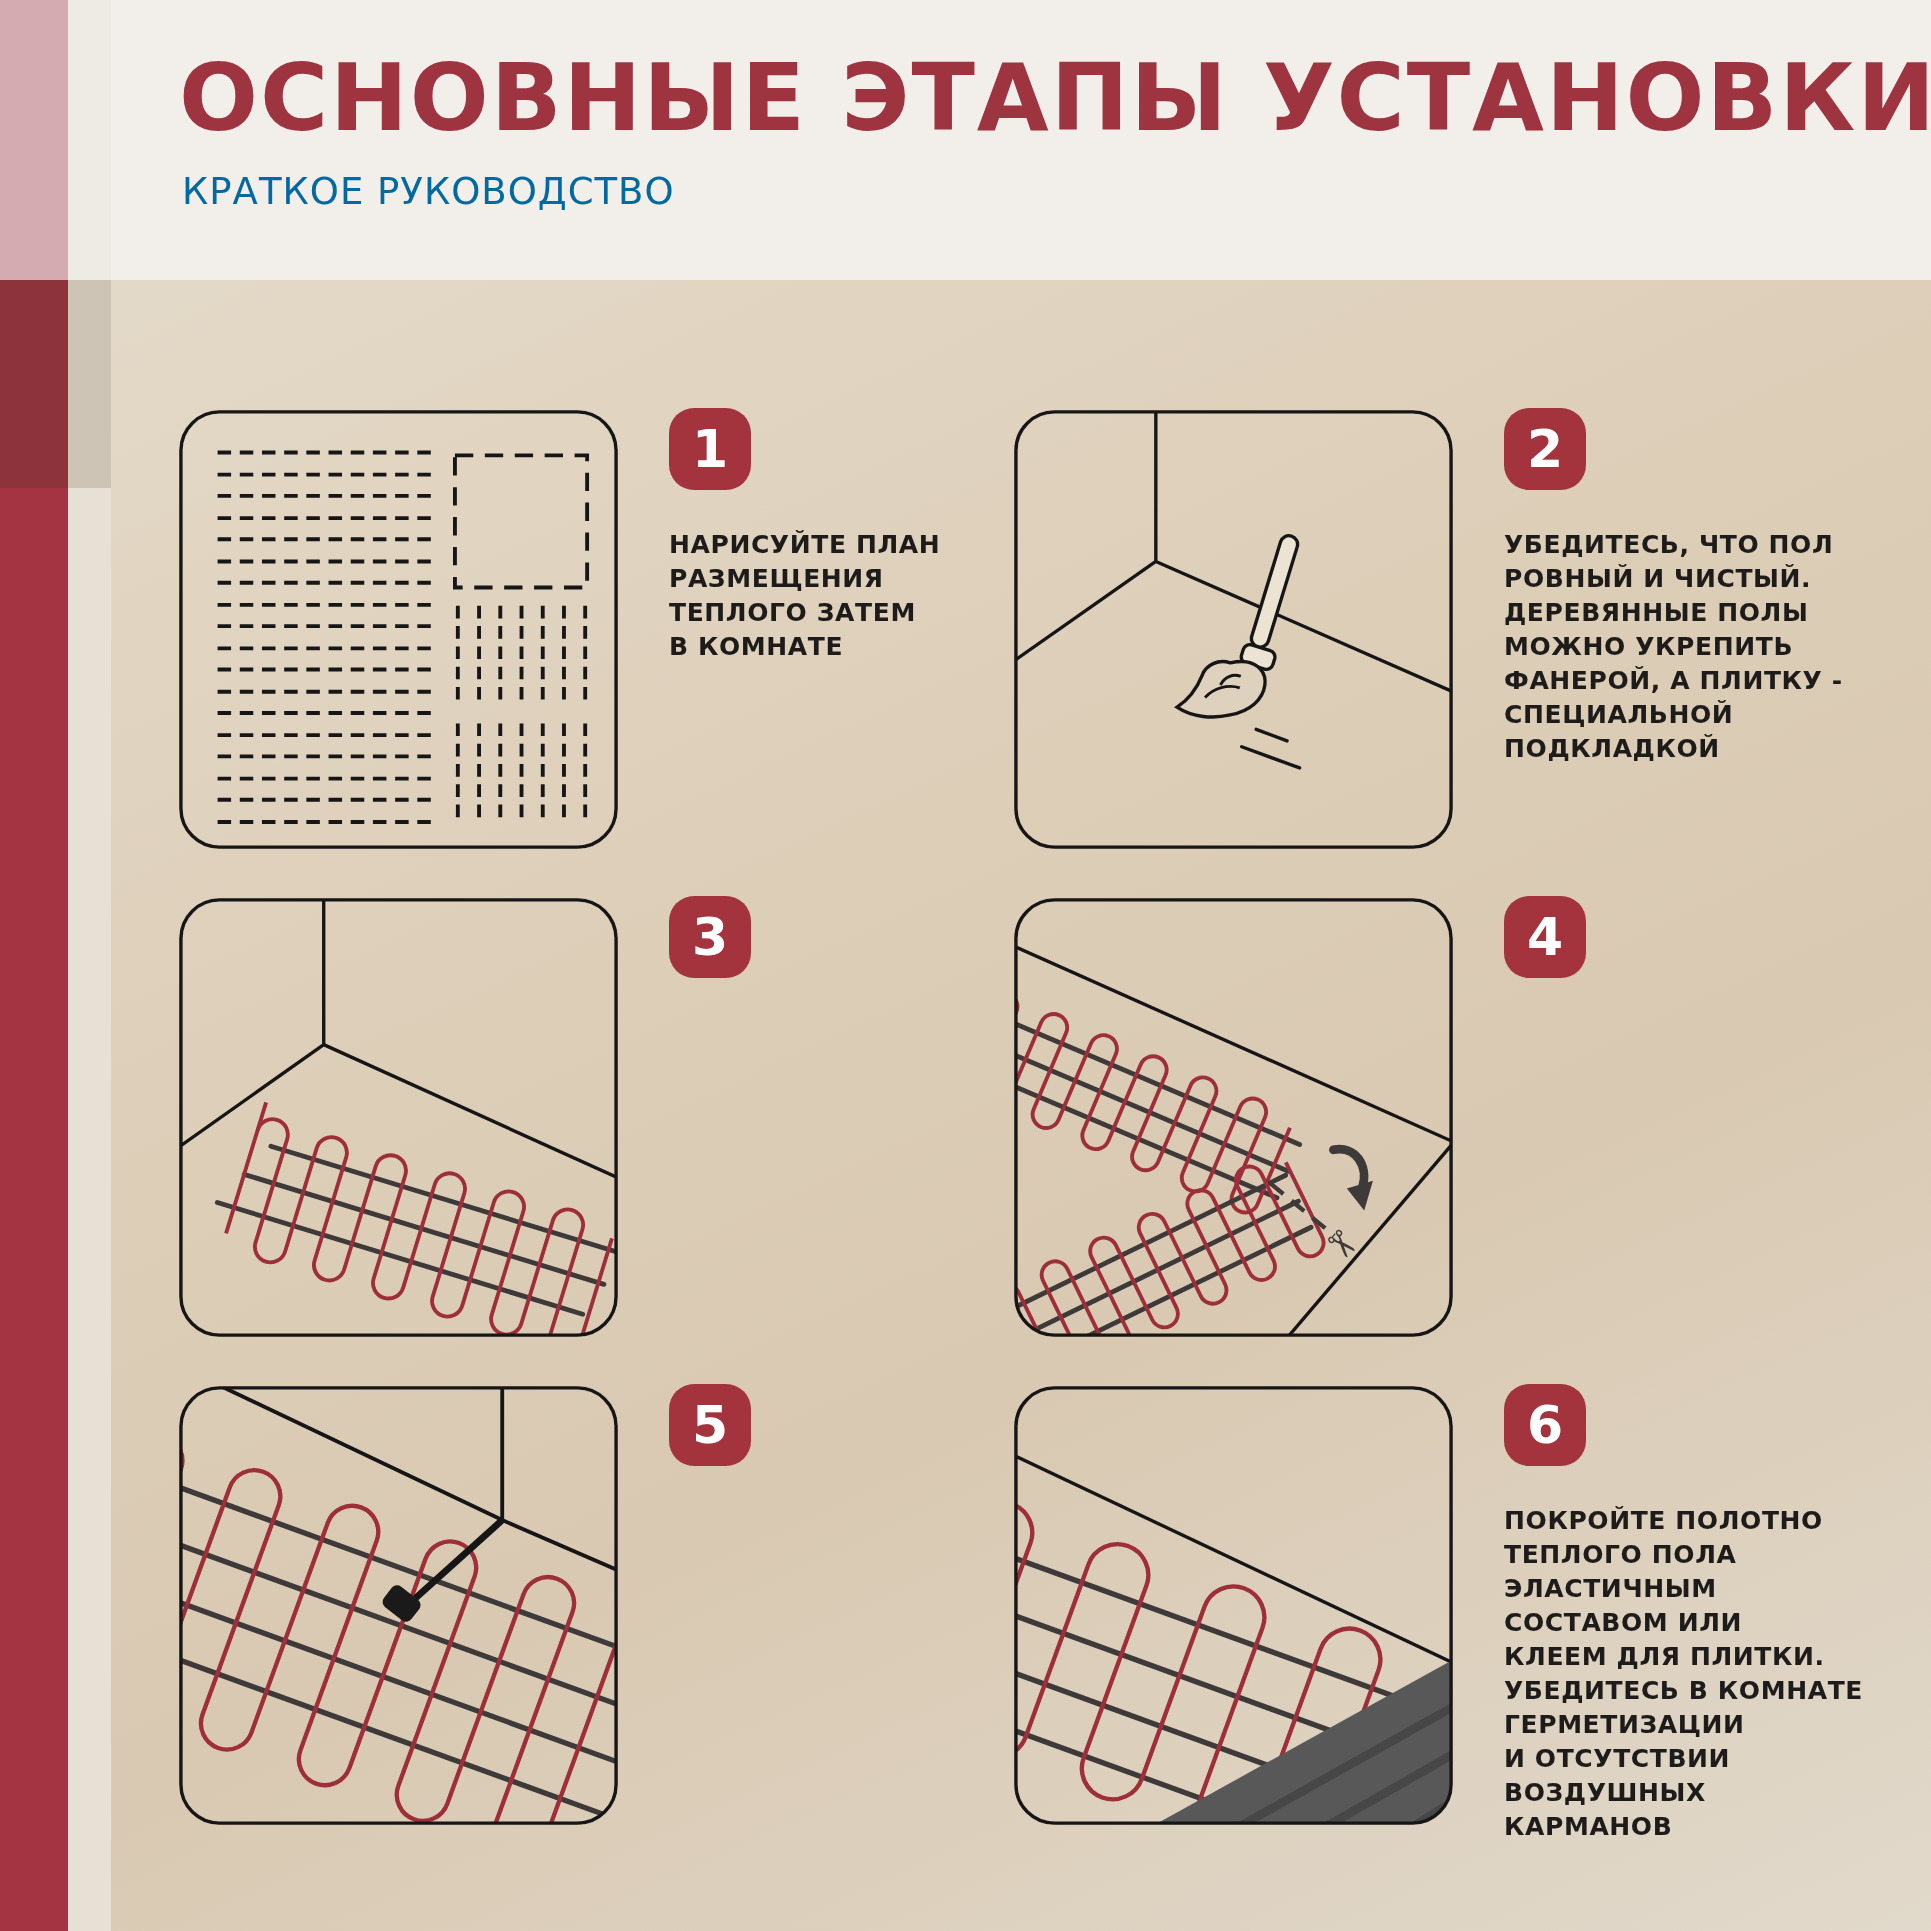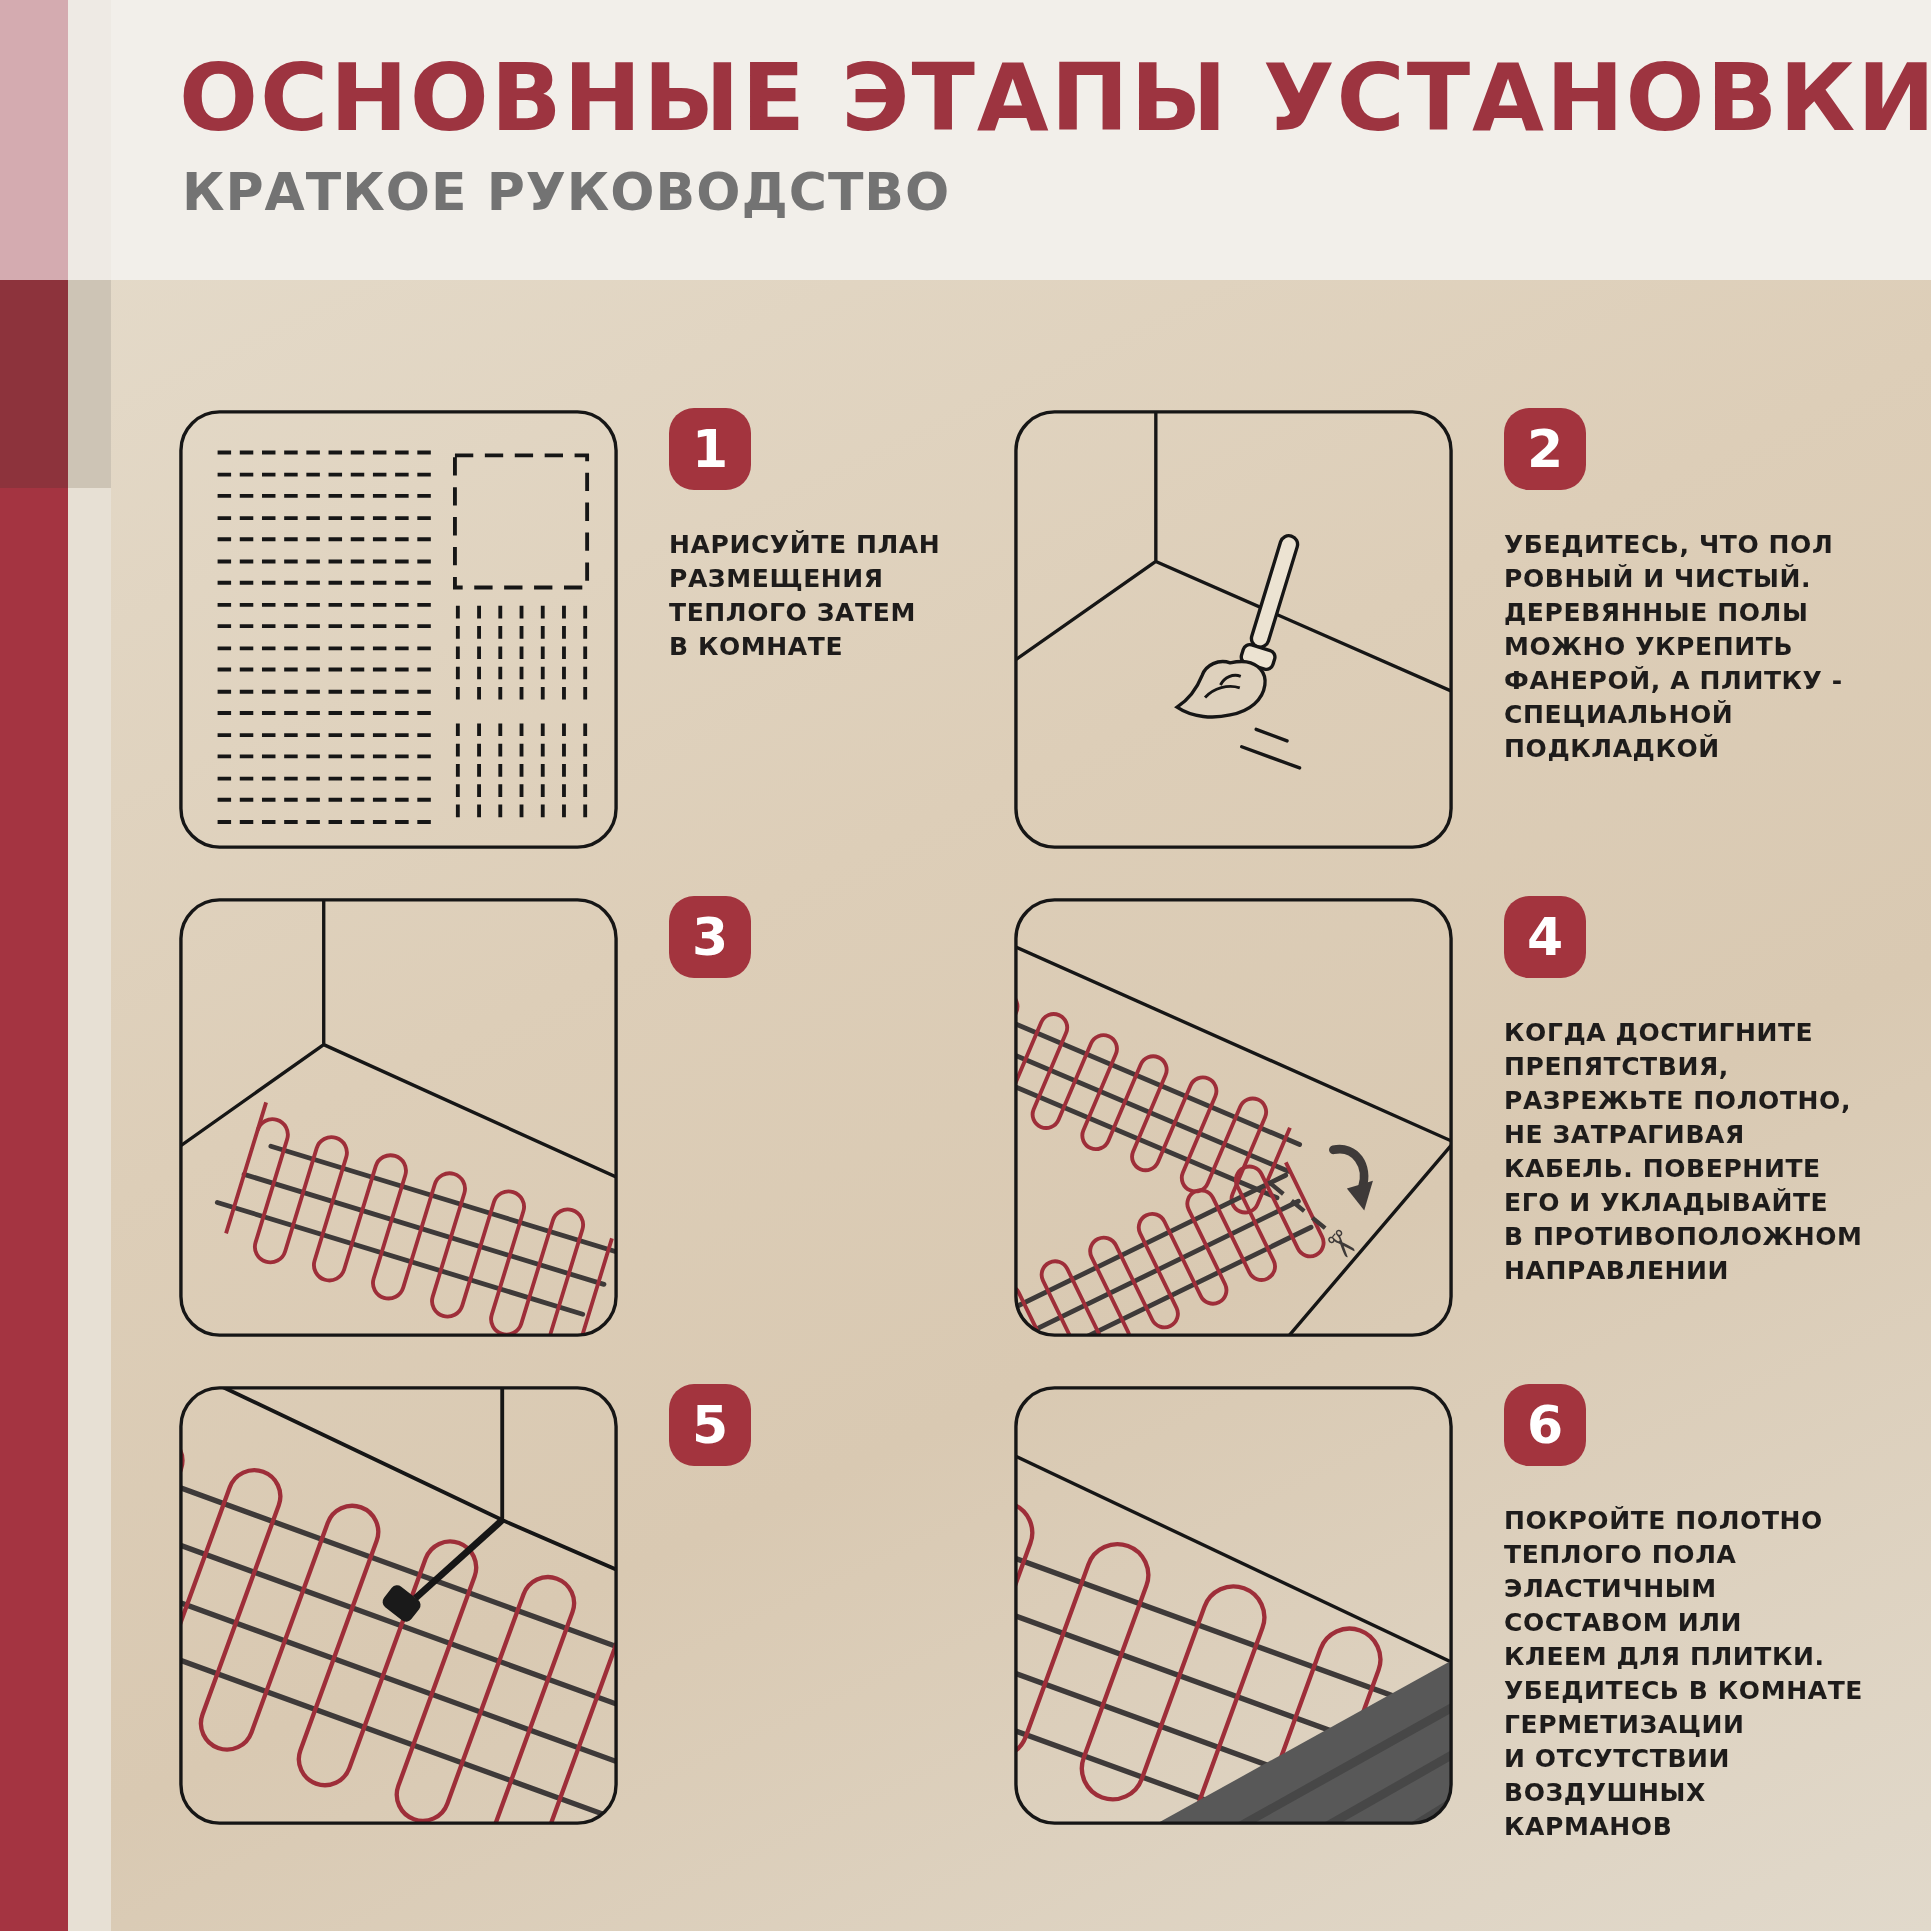--- a/index.html
+++ b/index.html
@@ -20,22 +20,22 @@
   .stripe-red         { left:0;  top:488px; width:68px; height:1443px; background:#a43441; }
   .stripe-light-bottom{ left:68px; top:488px; width:43px; height:1443px; background:#e7e0d4; }
 
   .title {
     position:absolute; left:179px; top:48px;
     font-size:93px; font-weight:700; letter-spacing:1.9px;
     color:#9d3440; white-space:nowrap; line-height:100px;
   }
   .subtitle {
     position:absolute; left:182px; top:162px;
-    font-size:52px; font-weight:700; letter-spacing:1px;
-    color:#737373; white-space:nowrap; line-height:60px;
+    font-size:37px; font-weight:400; letter-spacing:1px;
+    color:#0369a1; white-space:nowrap; line-height:60px;
   }
 
   .step { position:absolute; width:917px; height:463px; }
   #step1 { left:179px;  top:410px; }
   #step2 { left:1014px; top:410px; }
   #step3 { left:179px;  top:898px; }
   #step4 { left:1014px; top:898px; }
   #step5 { left:179px;  top:1386px; }
   #step6 { left:1014px; top:1386px; }
 
@@ -155,28 +155,20 @@
         <path fill="none" stroke="#9e2e39" stroke-width="4" d="M0,74 V-12 A14 14 0 0 1 28,-12 V74 A14 14 0 0 0 56,74 V-12 A14 14 0 0 1 84,-12 V74 A14 14 0 0 0 112,74 V-12 A14 14 0 0 1 140,-12 V74 A14 14 0 0 0 168,74 V-12 A14 14 0 0 1 196,-12 V74 A14 14 0 0 0 224,74 V-12 A14 14 0 0 1 252,-12 V74 A14 14 0 0 0 280,74 V-12 A14 14 0 0 1 308,-12 V74 A14 14 0 0 0 336,74 V-12"></path>
       </g>
       <path d="M266,296 L332,350" fill="none" stroke="#3e3a39" stroke-width="4.5" stroke-dasharray="17 11"></path>
       <text transform="translate(330,368) rotate(48)" font-size="38" fill="#3e3a39" text-anchor="middle" font-family="DejaVu Sans">✂</text>
       <path d="M331,261 C354,256 368,278 361,300" fill="none" stroke="#3e3a39" stroke-width="9" stroke-linecap="round"></path>
       <polygon points="372,293 345,301 363,324" fill="#3e3a39"></polygon>
     </g>
     <rect x="2" y="2" width="451" height="451" rx="40" fill="none" stroke="#161616" stroke-width="3.5"></rect>
   </svg>
   <div class="badge">4</div>
-  <div class="step-text">КОГДА ДОСТИГНИТЕ
-ПРЕПЯТСТВИЯ,
-РАЗРЕЖЬТЕ ПОЛОТНО,
-НЕ ЗАТРАГИВАЯ
-КАБЕЛЬ. ПОВЕРНИТЕ
-ЕГО И УКЛАДЫВАЙТЕ
-В ПРОТИВОПОЛОЖНОМ
-НАПРАВЛЕНИИ</div>
 </div>
 
 <div class="step" id="step5">
   <svg class="illu" width="439" height="439" viewBox="0 0 455 455">
     <defs>
         <clipPath id="clipE">
           <rect x="2" y="2" width="451" height="451" rx="40"></rect>
         </clipPath>
       </defs>
     <g clip-path="url(#clipE)">

